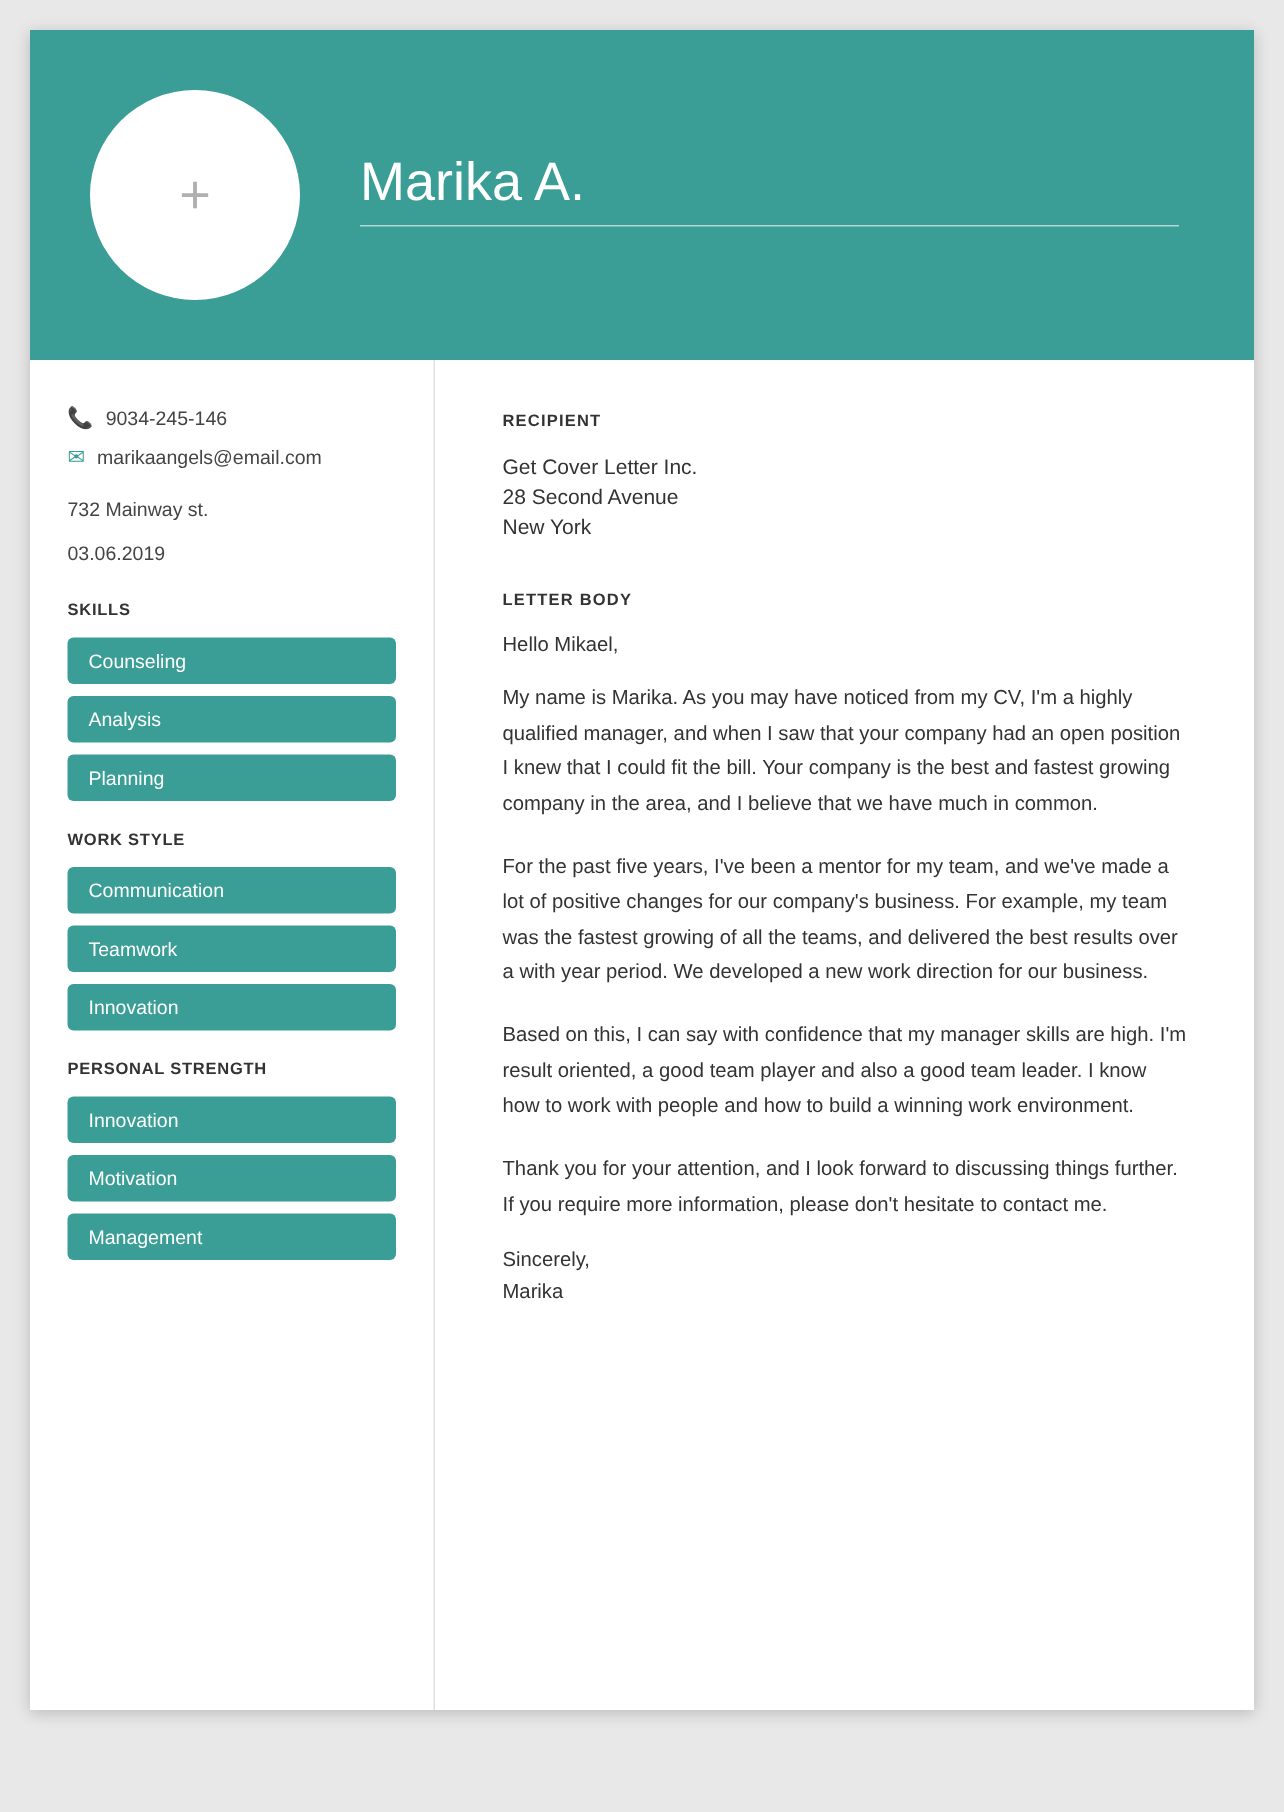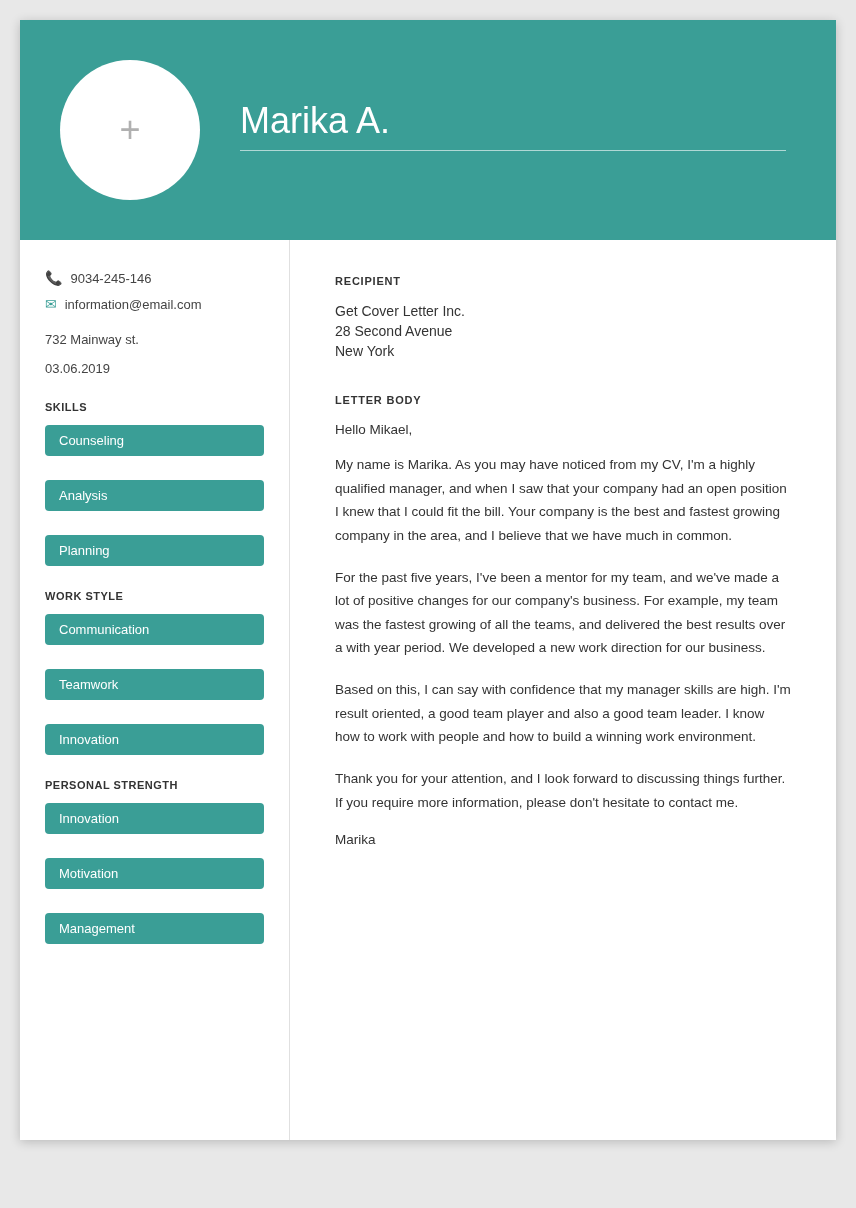--- a/index.html
+++ b/index.html
@@ -105,21 +105,21 @@
       text-transform: uppercase;
       margin-bottom: 12px;
       margin-top: 20px;
     }
     .skill-badge {
       background: #3a9e96;
       color: #fff;
       border-radius: 4px;
       padding: 8px 14px;
       font-size: 13px;
-      margin-bottom: 24px;
+      margin-bottom: 8px;
       display: block;
       width: 100%;
     }
     
     .main {
       flex: 1;
       padding: 35px 45px;
     }
     .section-title {
       font-size: 11px;
@@ -183,21 +183,21 @@
 
     <div class="sidebar">
 
       <div class="contact-item">
         <span class="contact-icon">📞</span>
         <span>9034-245-146</span>
       </div>
 
       <div class="contact-item">
         <span class="contact-icon">✉</span>
-        <span>information@email.com</span>
+        <span>marikaangels@email.com</span>
       </div>
 
       <div class="address-block">
         <span>732 Mainway st.</span>
       </div>
 
       <div class="date-block">
         <span>03.06.2019</span>
       </div>
 
@@ -225,18 +225,19 @@
       <div class="recipient-detail">28 Second Avenue</div>
       <div class="recipient-detail">New York</div>
 
       <div class="letter-section">
         <div class="section-title">LETTER BODY</div>
         <div class="letter-salutation">Hello Mikael,</div>
         <div class="letter-paragraph">My name is Marika. As you may have noticed from my CV, I'm a highly qualified manager, and when I saw that your company had an open position I knew that I could fit the bill. Your company is the best and fastest growing company in the area, and I believe that we have much in common.</div>
         <div class="letter-paragraph">For the past five years, I've been a mentor for my team, and we've made a lot of positive changes for our company's business. For example, my team was the fastest growing of all the teams, and delivered the best results over a with year period. We developed a new work direction for our business.</div>
         <div class="letter-paragraph">Based on this, I can say with confidence that my manager skills are high. I'm result oriented, a good team player and also a good team leader. I know how to work with people and how to build a winning work environment.</div>
         <div class="letter-paragraph">Thank you for your attention, and I look forward to discussing things further. If you require more information, please don't hesitate to contact me.</div>
+        <div class="letter-closing">Sincerely,</div>
         <div class="letter-signature">Marika</div>
       </div>
 
     </div>
   </div>
 </div>
 
 </body></html>

